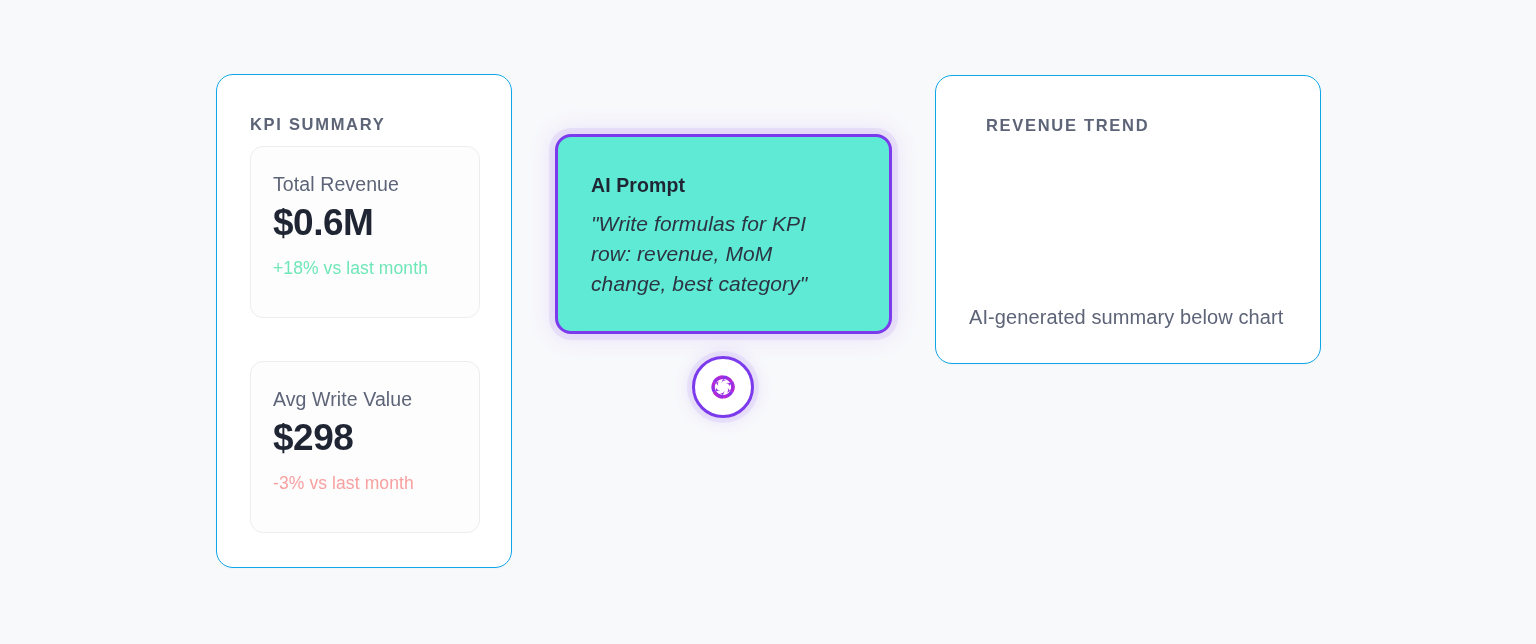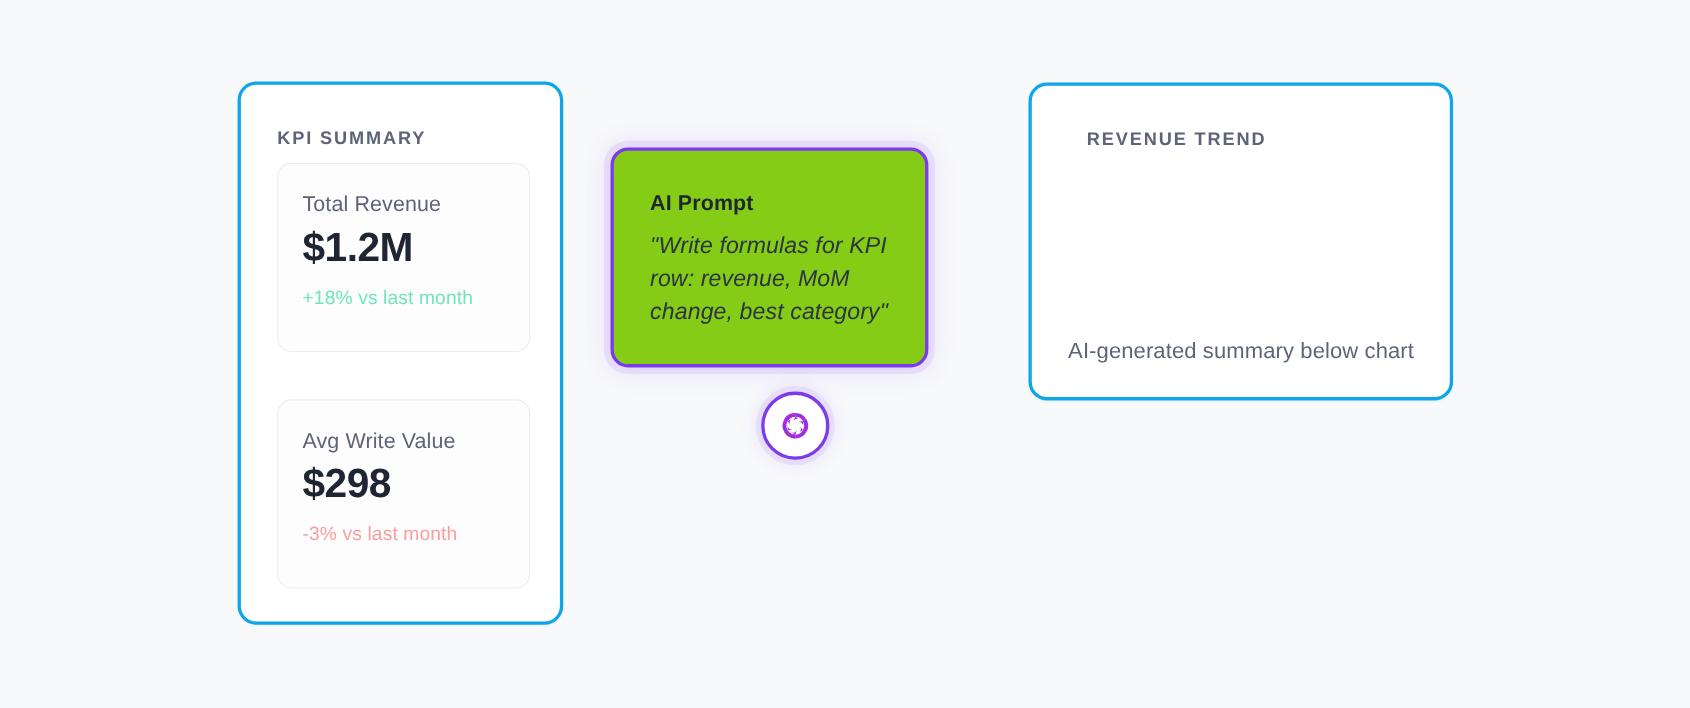--- a/index.html
+++ b/index.html
@@ -17,21 +17,21 @@
 
   .stage {
     position: absolute;
     inset: 0;
   }
 
   
   .card {
     position: absolute;
     background: #ffffff;
-    border: 3px solid #0ea5e9;
+    border: 1px solid #0ea5e9;
     border-radius: 17px;
     box-sizing: border-box;
     box-shadow: 0 1px 2px rgba(16, 24, 40, 0.03);
   }
 
   .section-title {
     font-size: 16.5px;
     font-weight: 700;
     letter-spacing: 1.7px;
     color: #5d6477;
@@ -89,23 +89,23 @@
     font-size: 17.5px;
     letter-spacing: 0.1px;
     white-space: nowrap;
   }
 
   
   #ai-prompt-card {
     position: absolute;
     left: 555px;
     top: 134px;
-    width: 289px;
+    width: 337px;
     height: 200px;
-    background: #84cc16;
+    background: #5eead4;
     border: 3px solid #7c3aed;
     border-radius: 16px;
     box-sizing: border-box;
     box-shadow: 0 0 0 6px rgba(124, 58, 237, 0.09),
                 0 0 22px 6px rgba(124, 58, 237, 0.11);
   }
   #ai-prompt-heading {
     position: absolute;
     left: 33px;
     top: 37px;
@@ -196,21 +196,21 @@
 </head>
 <body>
 
 <div class="stage">
 
   <div class="card" id="kpi-summary-card">
     <div class="section-title" id="kpi-summary-title">KPI SUMMARY</div>
 
     <div class="kpi-tile" id="kpi-tile-0">
       <div class="kpi-label">Total Revenue</div>
-      <div class="kpi-value">$1.2M</div>
+      <div class="kpi-value">$0.6M</div>
       <div class="kpi-delta" style="color: rgb(110, 231, 183);">+18% vs last month</div>
     </div>
 
     <div class="kpi-tile" id="kpi-tile-1">
       <div class="kpi-label">Avg Write Value</div>
       <div class="kpi-value">$298</div>
       <div class="kpi-delta" style="color: rgb(248, 160, 160);">-3% vs last month</div>
     </div>
   </div>
 

